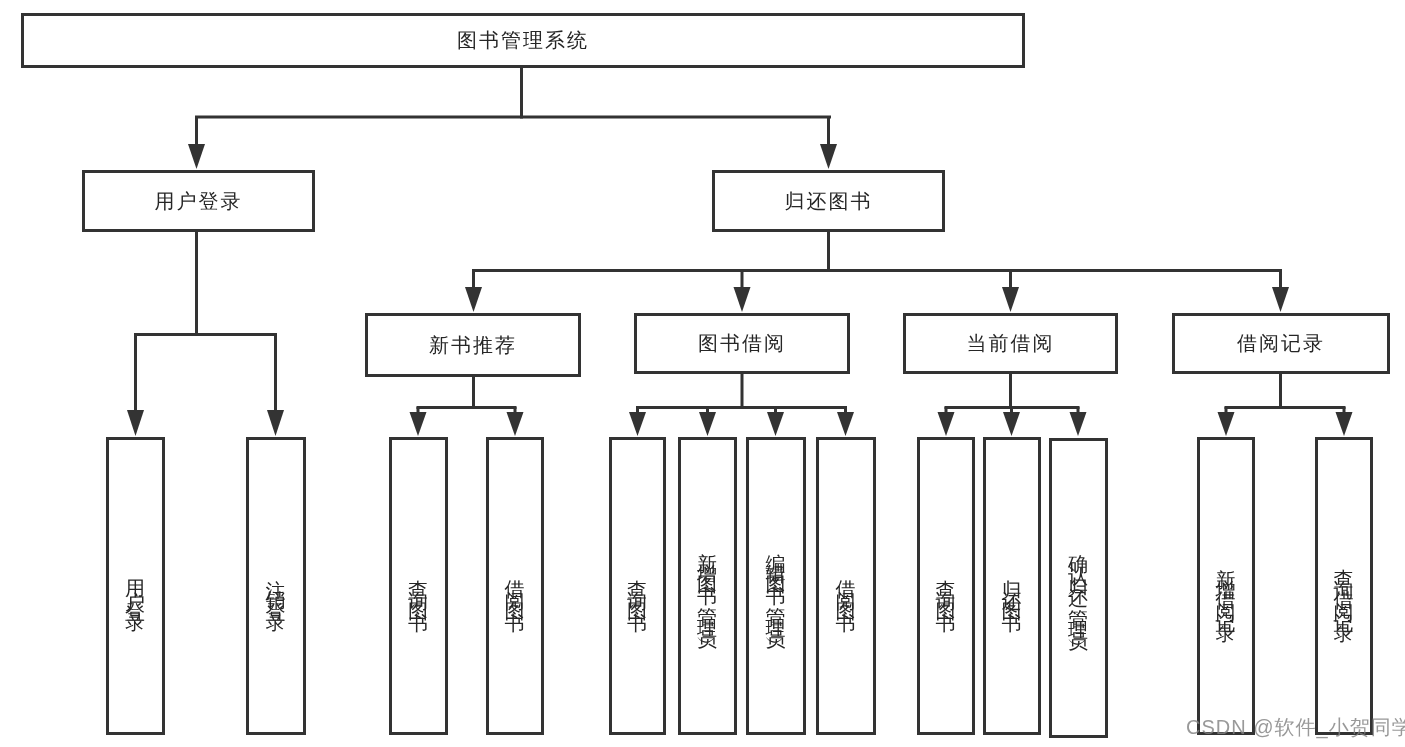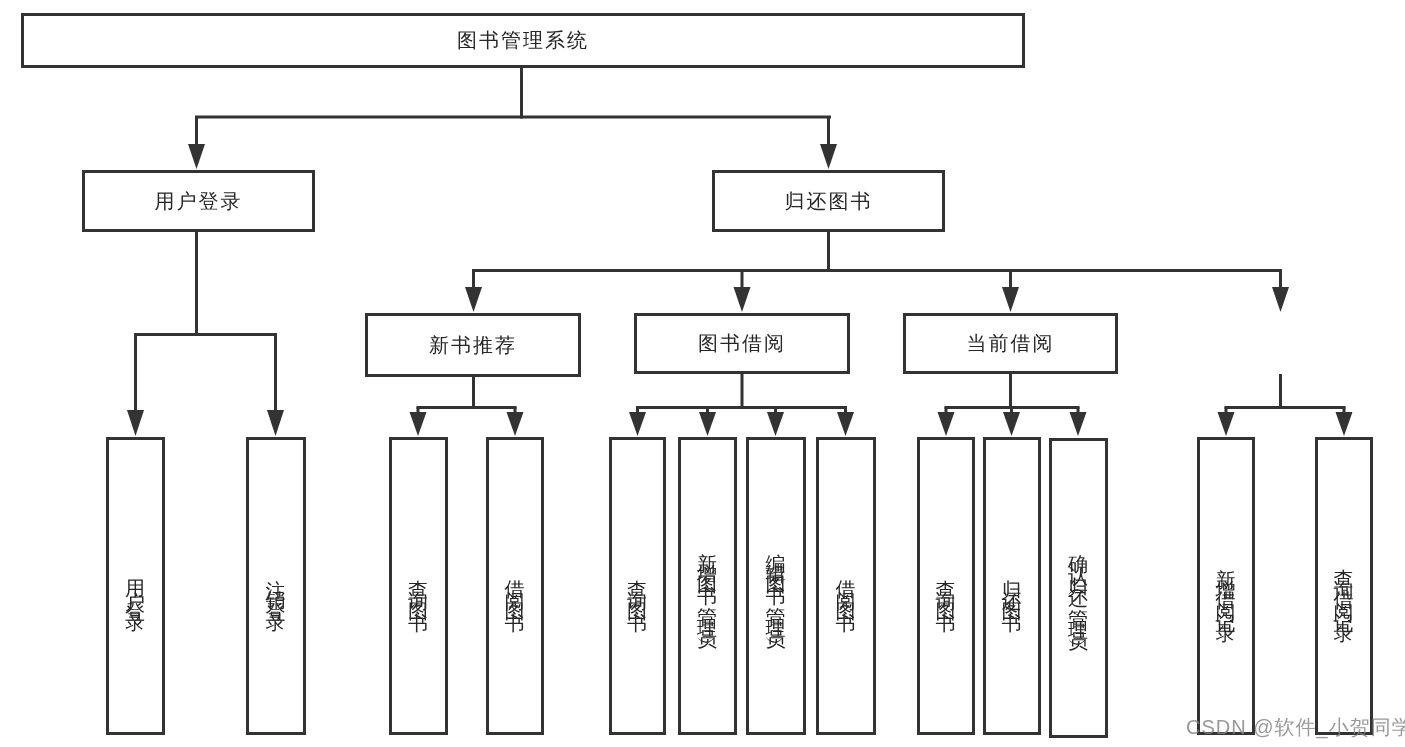--- a/index.html
+++ b/index.html
@@ -128,20 +128,23 @@
 
   <div class="hbox" style="left:365px;top:313px;width:216px;height:64px;">
     <span>新书推荐</span>
   </div>
   <div class="hbox" style="left:903px;top:313px;width:215px;height:61px;">
     <span>当前借阅</span>
   </div>
   <div class="hbox" style="left:634px;top:313px;width:216px;height:61px;">
     <span>图书借阅</span>
   </div>
+  <div class="hbox" style="left:1172px;top:313px;width:218px;height:61px;">
+    <span>借阅记录</span>
+  </div>
 
   <div class="vbox" style="left:106px;top:437px;width:59px;height:298px;">
     <span class="vlabel">用户登录</span>
   </div>
   <div class="vbox" style="left:246px;top:437px;width:60px;height:298px;">
     <span class="vlabel">注销登录</span>
   </div>
 
   <div class="vbox" style="left:389px;top:437px;width:59px;height:298px;">
     <span class="vlabel">查询图书</span>

